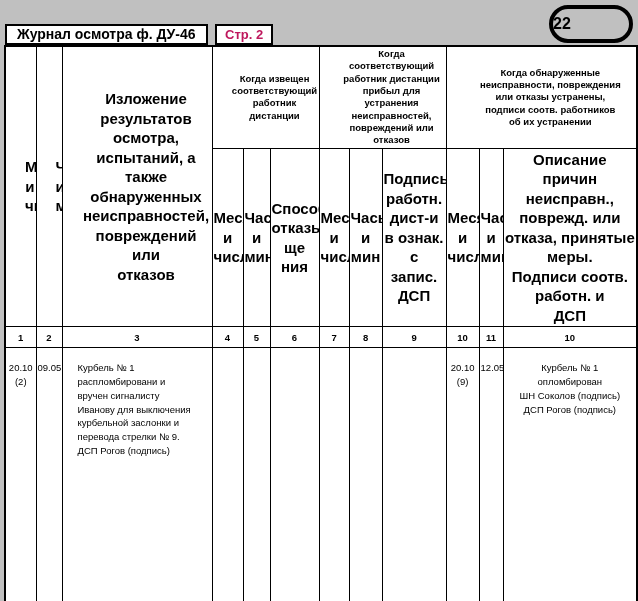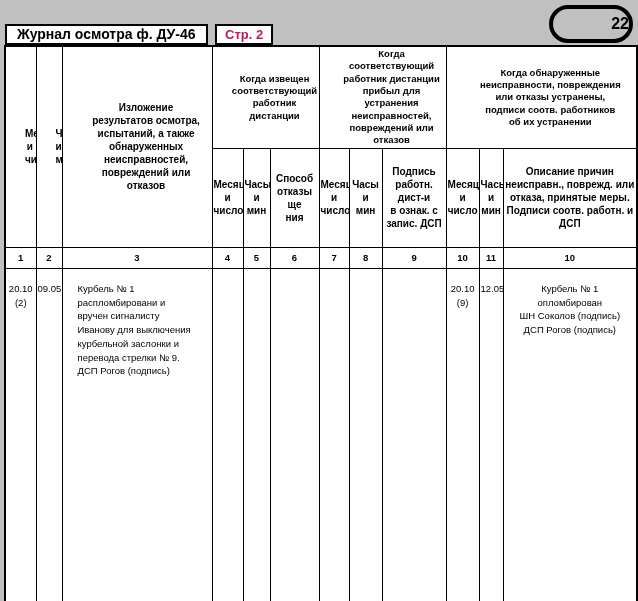--- a/index.html
+++ b/index.html
@@ -29,42 +29,42 @@
     padding: 0 8px;
     font-size: 13px; font-weight: bold; color: #be185d;
     white-space: nowrap;
   }
   .badge {
     position: absolute; left: 549px; top: 5px;
     width: 76px; height: 30px;
     border: 4px solid #000000;
     border-radius: 19px;
     background: transparent;
-    text-align: right;
+    text-align: left;
     line-height: 30px;
     font-size: 16px; font-weight: bold; color: #000;
   }
 
   table.journal {
     position: absolute; left: 4px; top: 45px;
     width: 632px;
     border-collapse: collapse;
     table-layout: fixed;
     background: #ffffff;
     border: 2px solid #000000;
   }
   table.journal th, table.journal td {
     border: 1px solid #000000;
     padding: 1px;
     color: #000;
     overflow: hidden;
   }
   th.hdr {
     font-weight: bold;
-    font-size: 10px;
+    font-size: 15px;
     line-height: 1.3;
     text-align: center;
     vertical-align: middle;
     white-space: pre-line;
   }
   th.group {
     font-size: 9.5px;
   }
   tr.nums td {
     height: 18px;

